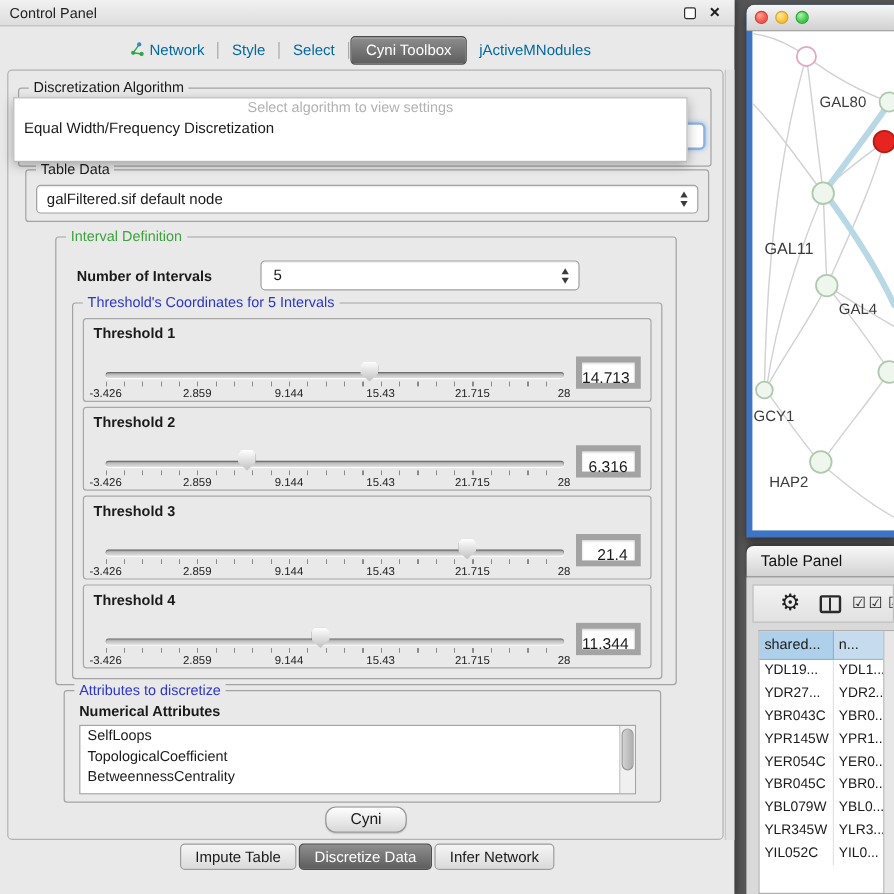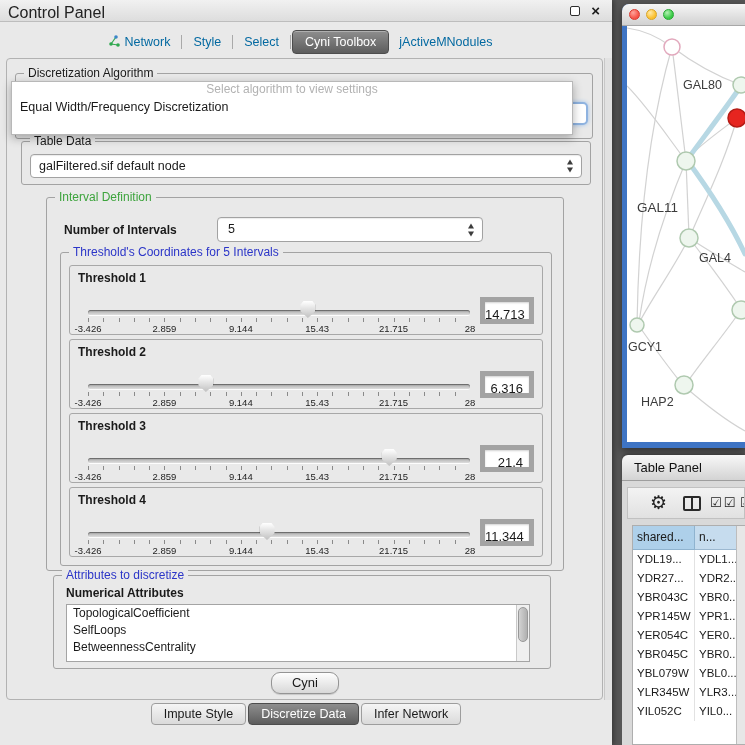--- a/index.html
+++ b/index.html
@@ -4,21 +4,21 @@
 <style>
   * { margin:0; padding:0; box-sizing:border-box; }
   html,body { width:745px; height:745px; overflow:hidden; background:#565656;
               font-family:"Liberation Sans","DejaVu Sans",sans-serif; font-size:12px; color:#1a1a1a; }
 
   
   .control-panel { position:absolute; left:0; top:0; width:612px; height:745px; background:#e9e9e9;
                    box-shadow:2px 0 5px rgba(0,0,0,.35); }
   .cp-titlebar { position:absolute; left:0; top:0; right:0; height:22px;
                  background:linear-gradient(#f1f1f1,#dddddd); border-bottom:1px solid #bdbdbd; }
-  .cp-title { position:absolute; left:8px; top:4px; font-size:16px; color:#222; }
+  .cp-title { position:absolute; left:8px; top:4px; font-size:12px; color:#222; }
   .float-icon { position:absolute; right:32px; top:6px; width:10px; height:10px; border:1.5px solid #2e2e2e; border-radius:2px; background:#fff; }
   .close-icon { position:absolute; right:12px; top:2px; font-size:15px; font-weight:bold; color:#1d1d1d; }
 
   .tabbar { position:absolute; left:0; top:27px; right:12px; height:30px; display:flex; align-items:center; justify-content:center; }
   .tab { padding:4px 10px; font-size:12.5px; color:#0369a1; display:flex; align-items:center; gap:5px; white-space:nowrap; }
   .tab.selected { background:linear-gradient(#8e8e8e,#5d5d5d); color:#fff; border:1px solid #4d4d4d;
                   border-radius:4px; padding:4px 12px; box-shadow:inset 0 1px 0 rgba(255,255,255,.3); }
   .tab-sep { width:1px; height:14px; background:#a9a9a9; margin:0 1px; }
 
   .main-panel { position:absolute; left:6px; top:58px; width:597px; height:642px;
@@ -273,36 +273,36 @@
           </div>
           <div class="value-box">11.344</div>
         </div>
       </div>
     </div>
 
     <div class="group" id="attrs-group">
       <span class="group-label blue">Attributes to discretize</span>
       <span class="attrs-header">Numerical Attributes</span>
       <div class="attr-list">
+        <div class="attr-item">SelfLoops</div>
         <div class="attr-item">TopologicalCoefficient</div>
-        <div class="attr-item">SelfLoops</div>
         <div class="attr-item">BetweennessCentrality</div>
         <div class="attr-scrollbar">
           <div class="attr-scroll-thumb"></div>
         </div>
       </div>
     </div>
 
     <div class="apply-btn">Cyni</div>
   </div>
 
   <div class="v-strip"></div>
 
   <div class="bottom-tabbar">
-    <div class="btab">Impute Style</div>
+    <div class="btab">Impute Table</div>
     <div class="btab selected">Discretize Data</div>
     <div class="btab">Infer Network</div>
   </div>
 </div>
 
 <div class="network-window">
   <div class="nw-titlebar">
     <span class="tl red"></span>
     <span class="tl yellow"></span>
     <span class="tl green"></span>

